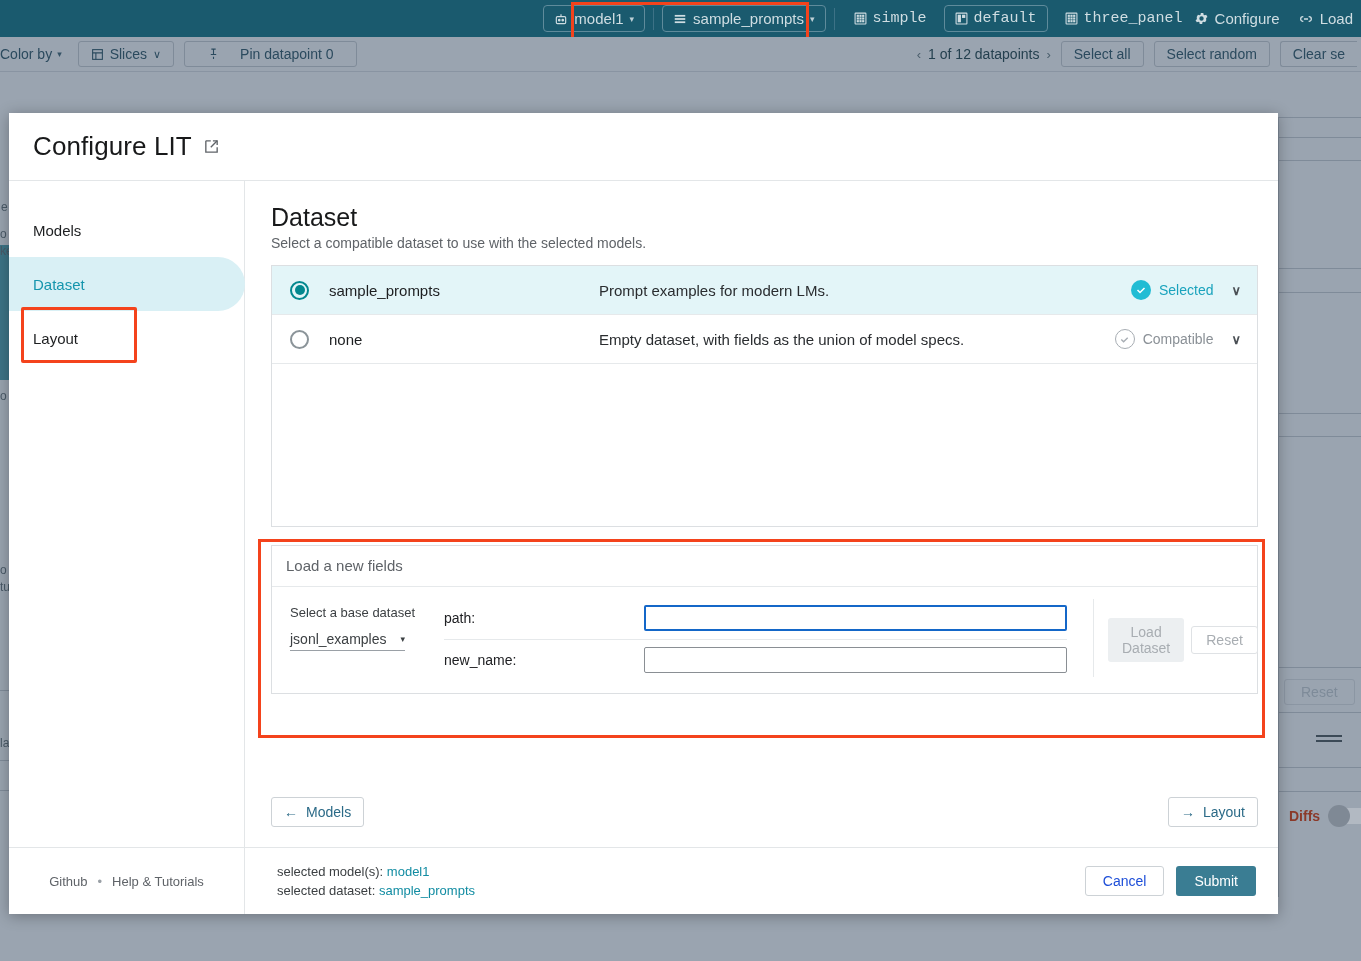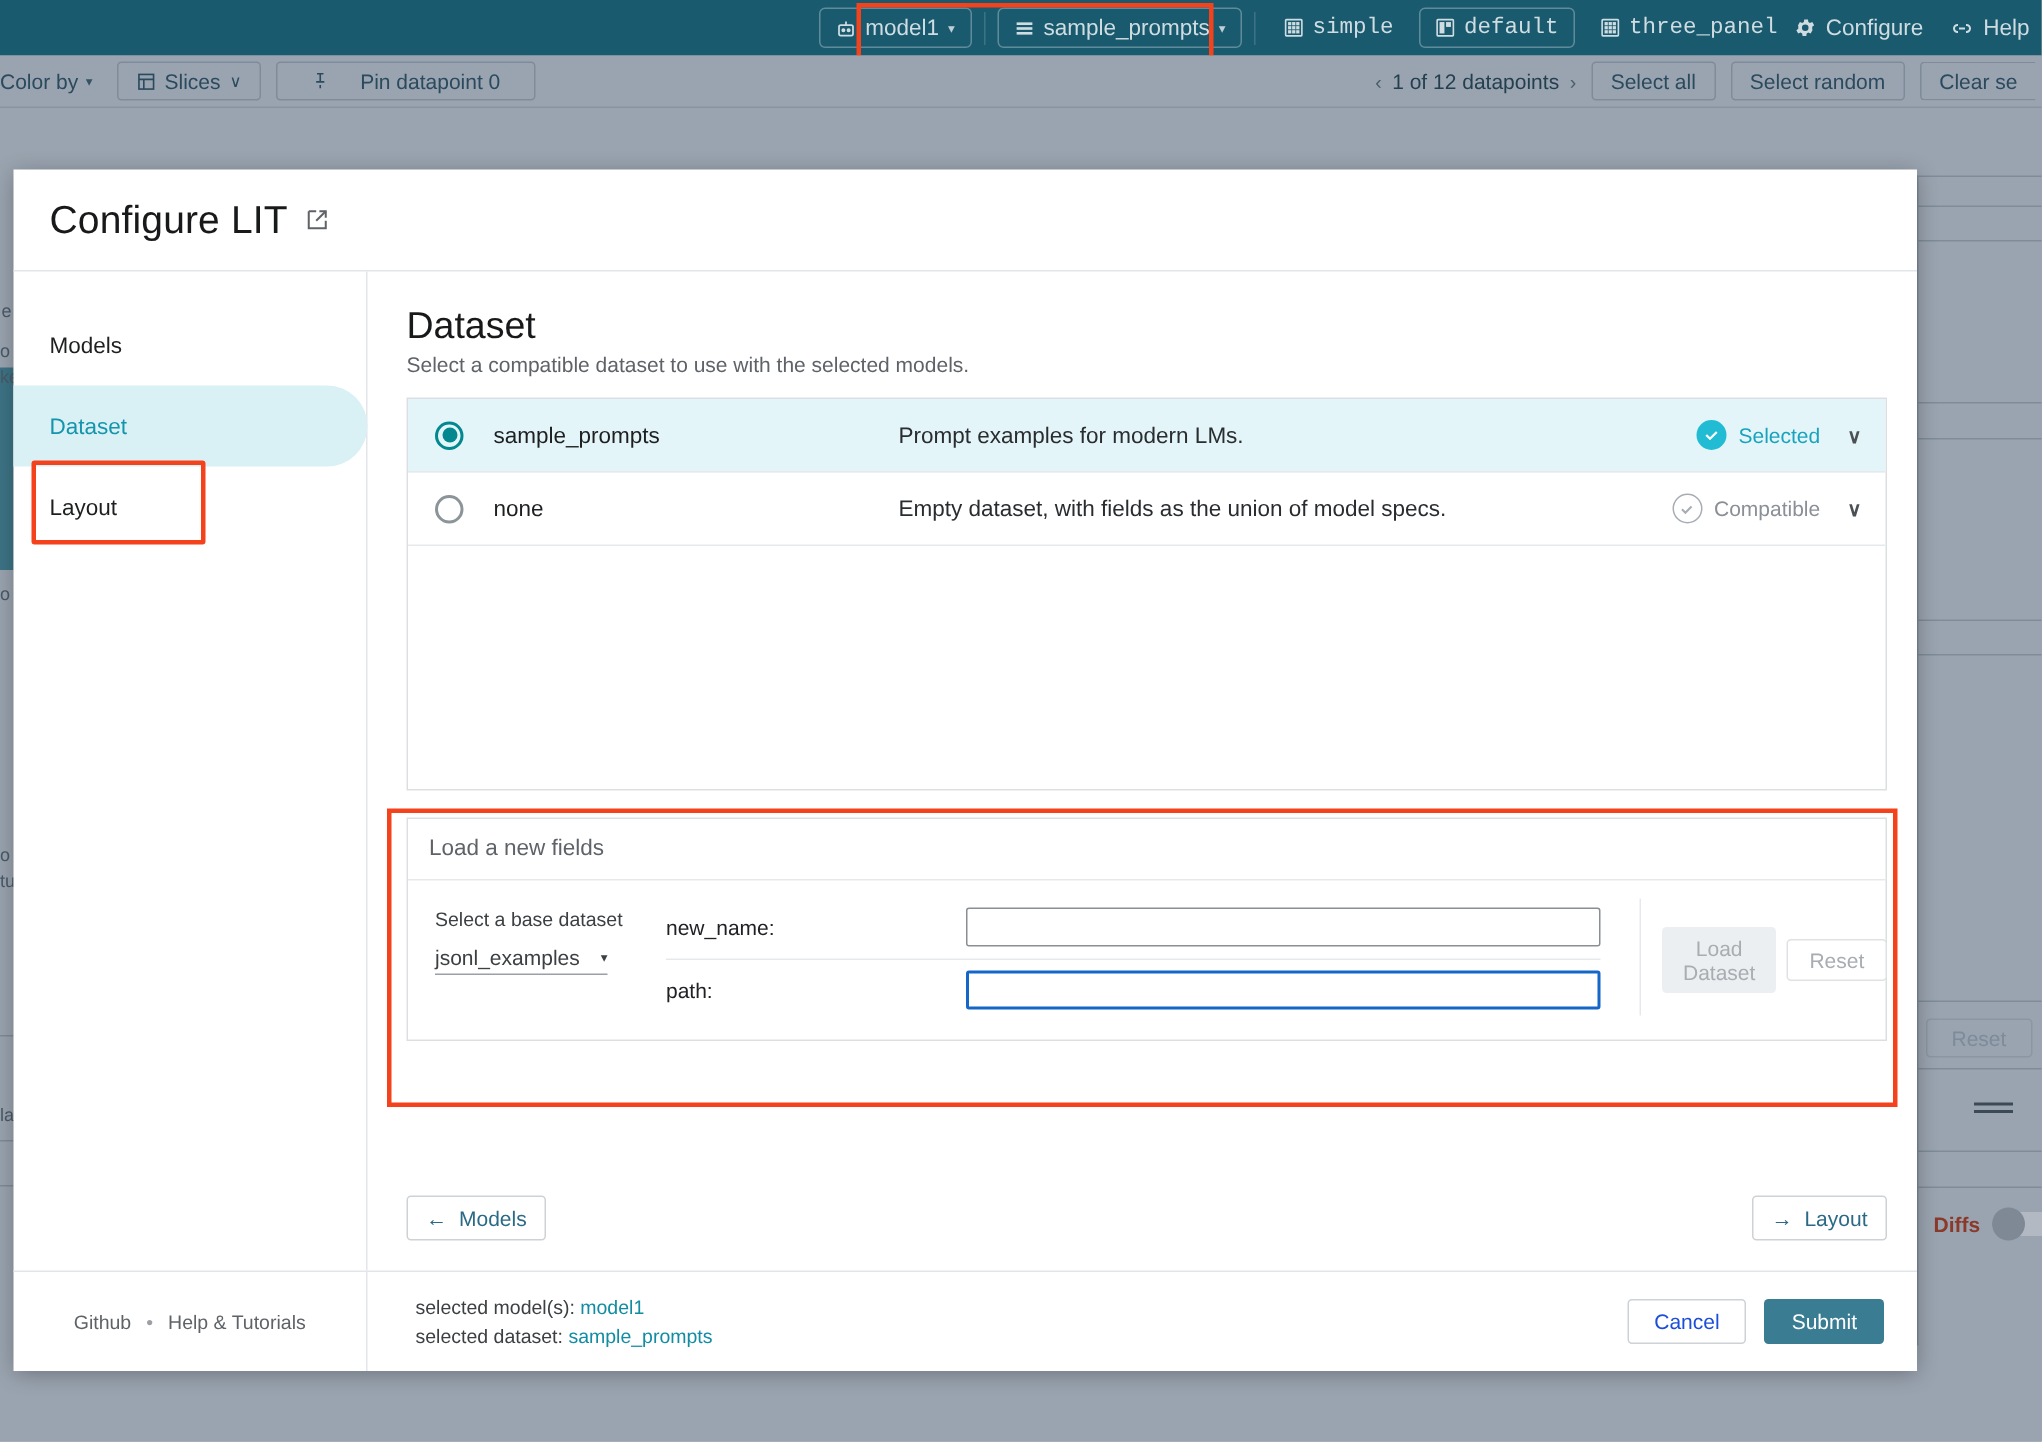--- a/index.html
+++ b/index.html
@@ -436,21 +436,21 @@
           </svg>
         </span>
         <span>Configure</span>
       </div>
       <div class="item">
         <span>
           <svg width="16" height="16" viewBox="0 0 24 24" fill="none" stroke="#cfdde2" stroke-width="2">
             <path d="M9 12h6M8 8.5h-.5a3.5 3.5 0 000 7H8M16 8.5h.5a3.5 3.5 0 010 7H16"></path>
           </svg>
         </span>
-        <span>Help</span>
+        <span>Load</span>
       </div>
     </div>
   </div>
   <div class="layout-highlight"></div>
 
   <div class="sub-bar">
     <div class="sb-plain" style="margin-left:-6px;">
       <span>Color by</span>
       <span class="tb-caret">▾</span>
     </div>
@@ -606,26 +606,26 @@
             <div class="base-col">
               <div class="base-label">Select a base dataset</div>
               <div class="base-select">
                 <span>jsonl_examples</span>
                 <span class="caret">▾</span>
               </div>
             </div>
 
             <div class="fields-col">
               <div class="field-row">
+                <span class="field-label">path:</span>
+                <input class="field-input focused" value="" placeholder="" style="">
+              </div>
+              <div class="field-row">
                 <span class="field-label">new_name:</span>
                 <input class="field-input" value="" placeholder="" style="">
-              </div>
-              <div class="field-row">
-                <span class="field-label">path:</span>
-                <input class="field-input focused" value="" placeholder="" style="">
               </div>
             </div>
 
             <div class="actions-col">
               <button class="btn-disabled-filled">Load Dataset</button>
               <button class="btn-disabled-outline">Reset</button>
             </div>
 
           </div>
         </div>

